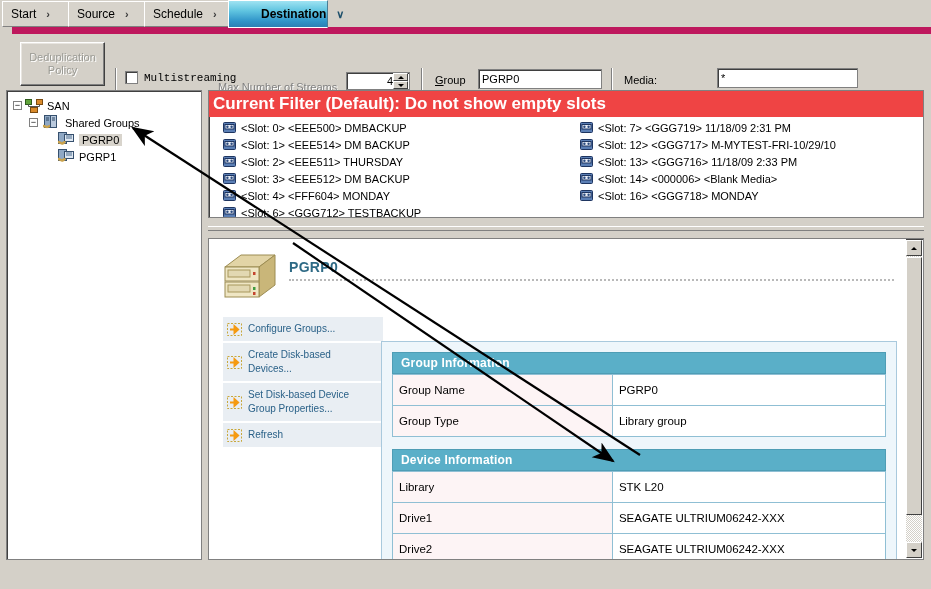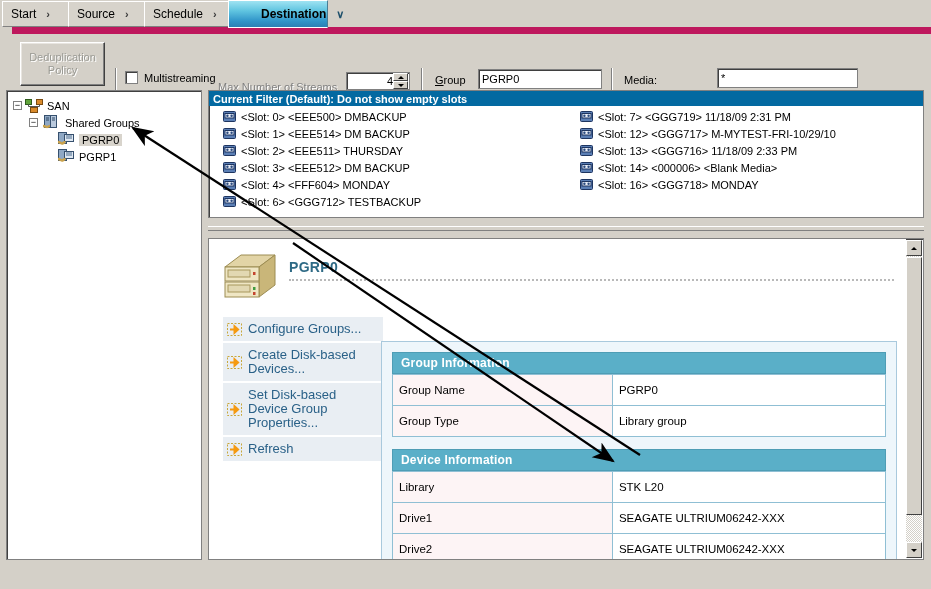--- a/index.html
+++ b/index.html
@@ -137,22 +137,22 @@
   .tsel { background:#d8d4cc; padding:0 3px; }
 
   
   .filterpanel {
     position:absolute; left:208px; top:90px; width:716px; height:128px;
     background:#fff; border:1px solid #808080;
     box-shadow: inset 1px 1px 0 #404040;
     overflow:hidden;
   }
   .filterhdr {
-    height:15px; background:#0369a1; color:#fff;
-    font-weight:bold; font-size:11px; display:flex; align-items:center;
+    height:26px; background:#ef4444; color:#fff;
+    font-weight:bold; font-size:17px; display:flex; align-items:center;
     padding-left:4px; white-space:nowrap;
   }
   .slotcols { display:flex; padding-top:2px; }
   .slotcol { width:50%; }
   .slotrow { display:flex; align-items:center; height:17px; padding-left:14px; white-space:nowrap; font-size:11px; }
 
   .tape-ico { width:13px;height:11px;flex:none;margin-right:5px;position:relative; }
 
   
   .splitter {
@@ -181,21 +181,21 @@
   .drule {
     position:absolute; left:68px; top:28px; right:0; height:2px;
     border-top:2px dotted #b9b9b9;
   }
 
   .lib-ico { position:absolute; left:0; top:0; width:58px; height:52px; }
 
   .actions {
     position:absolute; left:14px; top:78px; width:160px;
     background:#e9eef3;
-    font-size:13px;
+    font-size:10px;
   }
   .action {
     display:flex; align-items:center; gap:6px;
     padding:5px 6px 5px 4px;
     border-bottom:2px solid #ffffff;
     color:#2a6188;
     cursor:pointer;
   }
   .action:last-child{border-bottom:none;}
   .action .alabel{ line-height:14px; }
@@ -263,21 +263,21 @@
 
   <div class="optbar">
 
     <div class="dedup-btn">
       <span>Deduplication</span>
       <span>Policy</span>
     </div>
 
     <div class="vsep" style="left:103px;top:34px;height:34px;"></div>
 
-    <div class="cbrow" style="left:113px;top:37px;">
+    <div class="cbrow" style="left:113px;top:37px;font-family:Liberation Mono, monospace;">
       <span class="cbox"></span>
       <span class="lbl">Multistreaming</span>
     </div>
 
     <div class="cbrow" style="left:113px;top:63px;">
       <span class="cbox"></span>
       <span class="lbl">Multiplexing</span>
     </div>
 
     <span class="lbl dim" style="position:absolute;left:206px;top:40px;">Max Number of Streams</span>

